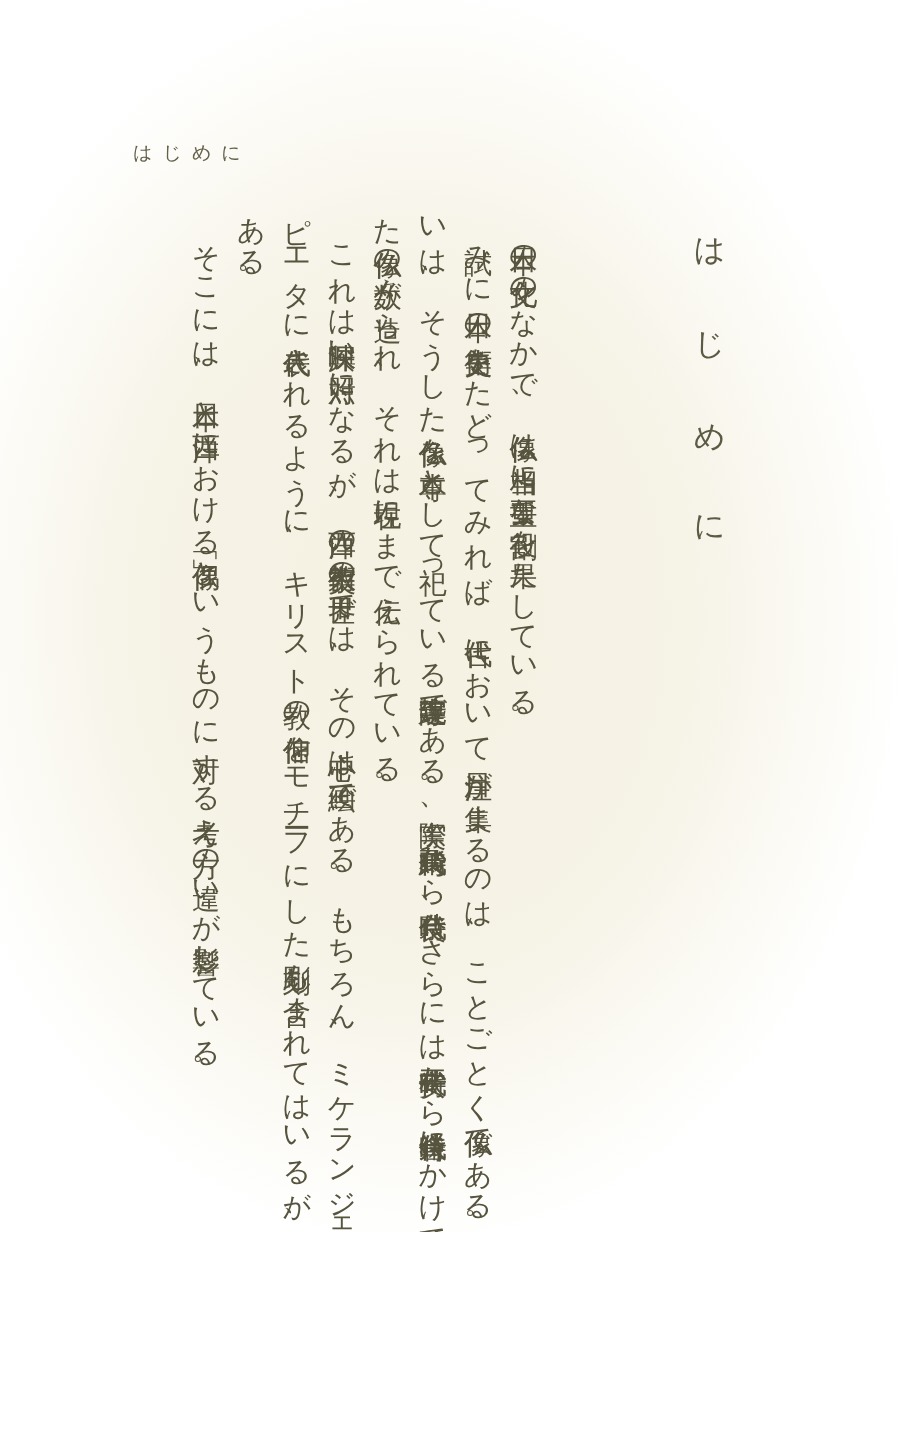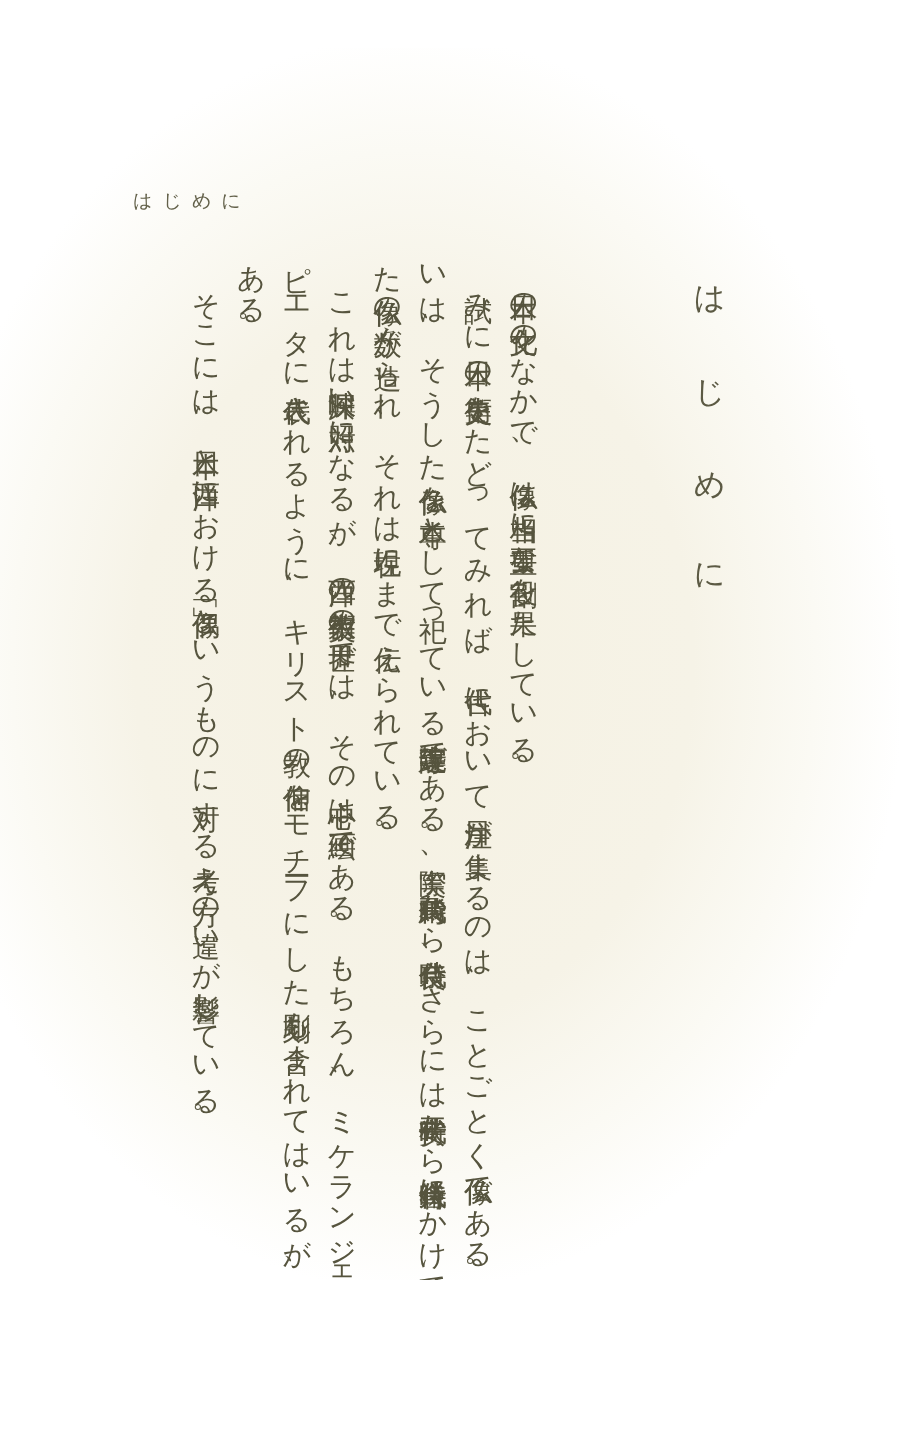--- a/index.html
+++ b/index.html
@@ -10,21 +10,20 @@
   .page {
     position: relative;
     width: 900px;
     height: 1232px;
     overflow: hidden;
     background:
       radial-gradient(ellipse 62% 58% at 46% 50%,
         #f5f1e2 0%, #f6f3e7 50%, #fbfaf4 72%, #ffffff 88%);
     font-family: "Liberation Serif", "DejaVu Serif", serif;
     color: #57553f;
-    margin-top: 48px;
   }
   
   .running-head {
     position: absolute;
     left: 133px;
     top: 140px;
     font-size: 19px;
     letter-spacing: 10px;
     color: #63614a;
     white-space: nowrap;

